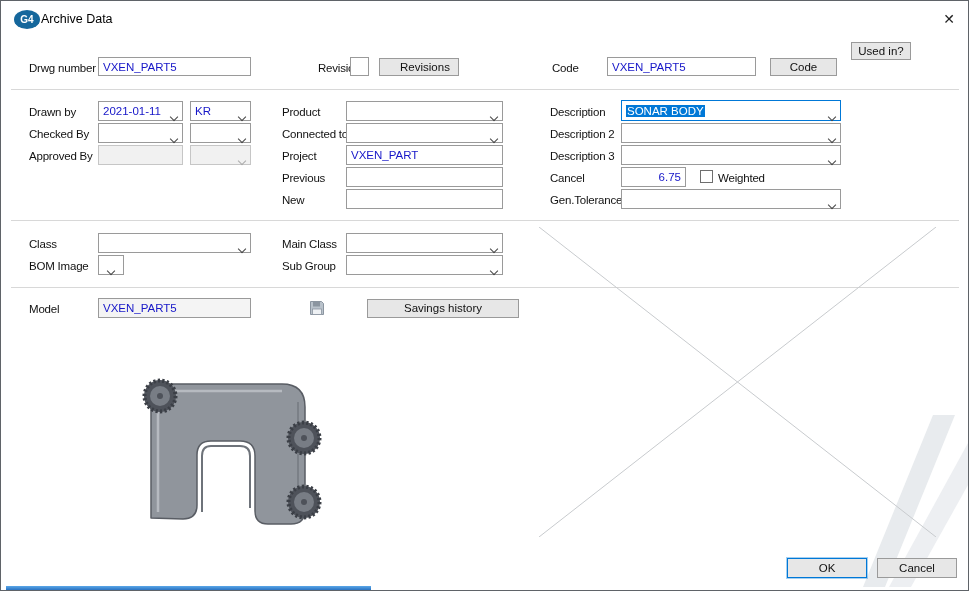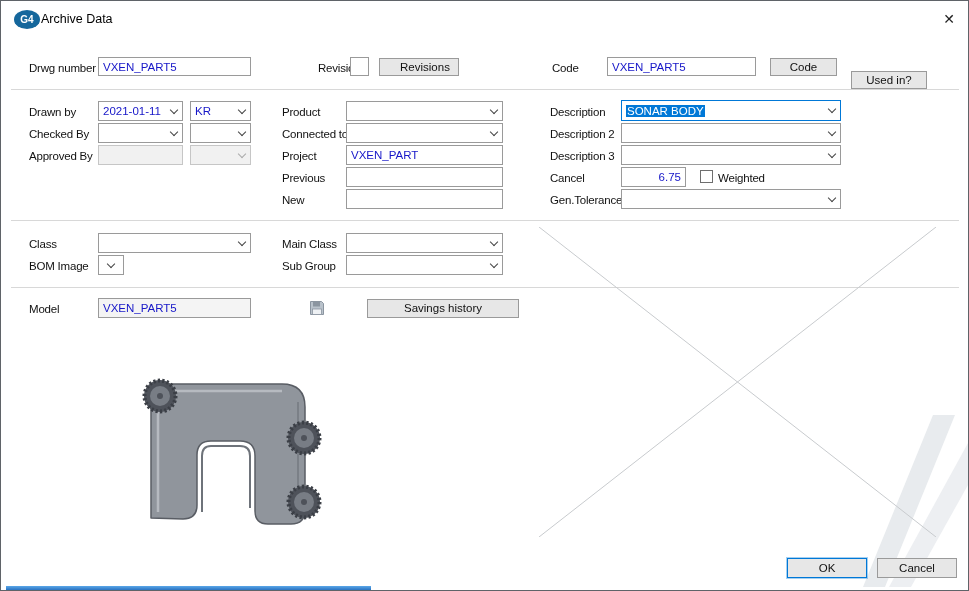--- a/index.html
+++ b/index.html
@@ -18,21 +18,21 @@
            font-size:14px; line-height:20px; color:#222; cursor:pointer; }
 
   .lbl { position:absolute; white-space:nowrap; line-height:14px; letter-spacing:-0.2px; z-index:2; }
   .field { position:absolute; background:#fff; border:1px solid #9a9a9a; padding:2px 4px;
            line-height:14px; white-space:nowrap; overflow:hidden; z-index:2; }
   .field.right { text-align:right; }
   .field.readonly { background:#f4f4f4; }
   .field.disabled { background:#f1f1f1; border-color:#c6c6c6; }
   .blue { color:var(--value_blue); }
 
-  .combo { position:absolute; background:#fff; border:1px solid #9a9a9a; display:flex; align-items:center; z-index:2; }
+  .combo { position:absolute; background:#fff; border:1px solid #9a9a9a; display:flex; align-items:flex-end; z-index:2; }
   .combo .txt { flex:1; padding:2px 0 2px 4px; line-height:14px; white-space:nowrap; overflow:hidden; }
   .combo .arrow { width:17px; display:flex; align-items:center; justify-content:center; }
   .combo.focus { border-color:var(--focus_blue);gap:44px; }
   .combo.disabled { background:#f1f1f1; border-color:#c6c6c6; }
   .chev { width:6px; height:6px; border-right:1.5px solid #444; border-bottom:1.5px solid #444;
           transform:rotate(45deg); margin-top:-3px; }
   .combo.disabled .chev { border-color:#aaa; }
   .sel { background:var(--selection_blue); color:#fff; padding:0 1px; }
 
   .btn { position:absolute; background:#e7e7e7; border:1px solid #9a9a9a; text-align:center;
@@ -67,21 +67,21 @@
   </div>
 
   <div class="lbl" style="left:28px; top:60px;">Drwg number</div>
   <div class="field blue" style="left:97px; top:56px; width:153px; height:19px;">VXEN_PART5</div>
   <div class="lbl" style="left:281px; top:60px;padding-left:36px;">Revision</div>
   <div class="field" style="left:349px; top:56px; width:19px; height:19px;"></div>
   <div class="btn" style="left:378px; top:57px; width:80px; height:18px;padding-left:12px;">Revisions</div>
   <div class="lbl" style="left:551px; top:60px;">Code</div>
   <div class="field blue" style="left:606px; top:56px; width:149px; height:19px;">VXEN_PART5</div>
   <div class="btn" style="left:769px; top:57px; width:67px; height:18px;">Code</div>
-  <div class="btn" style="left:850px; top:70px; width:76px; height:18px;">Used in?</div>
+  <div class="btn" style="left:850px; top:41px; width:60px; height:18px;">Used in?</div>
 
   <div class="hline" style="top:88px;"></div>
 
   <div class="lbl" style="left:28px; top:104px;">Drawn by</div>
   <div class="combo" style="left:97px; top:100px; width:85px; height:20px;">
     <div class="txt blue">2021-01-11</div>
     <div class="arrow">
         <div class="chev"></div>
       </div>
   </div>

